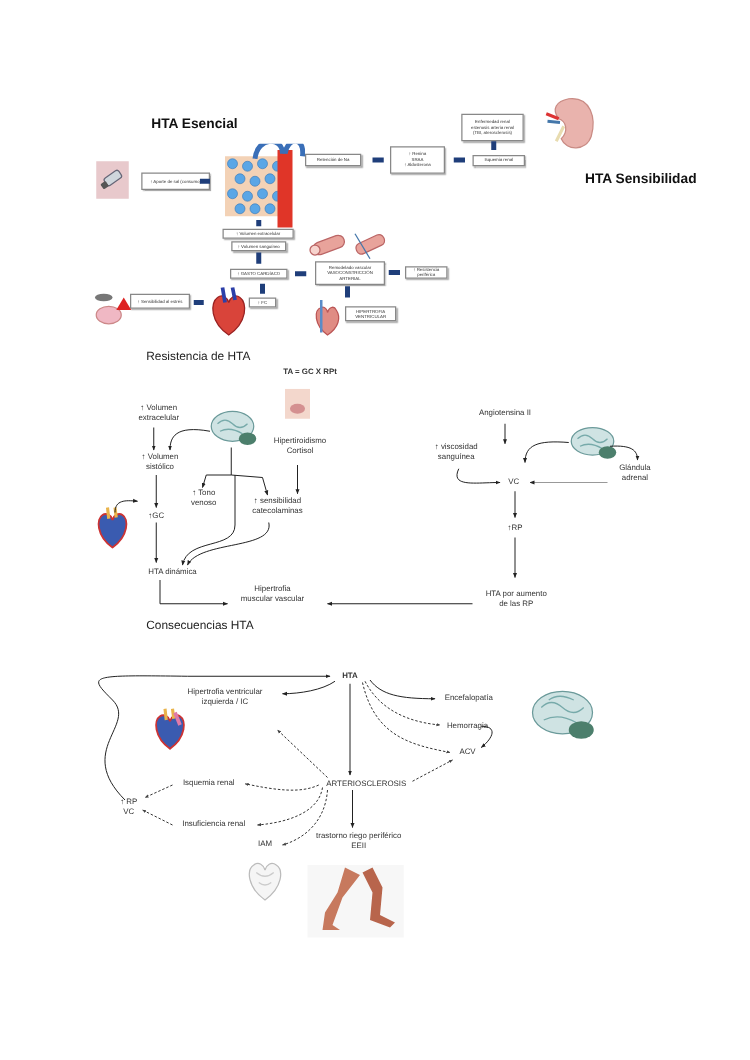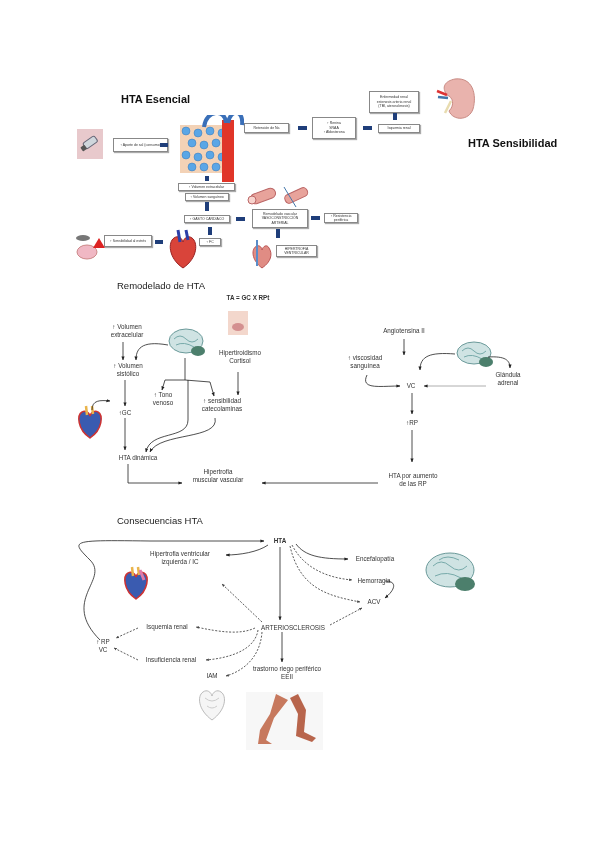--- a/index.html
+++ b/index.html
@@ -132,21 +132,21 @@
     <line x1="207" y1="176" x2="207" y2="181"></line>
     <line x1="207" y1="202" x2="207" y2="211"></line>
     <line x1="236" y1="219" x2="245" y2="219"></line>
     <line x1="311" y1="218" x2="320" y2="218"></line>
     <line x1="278" y1="229" x2="278" y2="238"></line>
     <line x1="155" y1="242" x2="163" y2="242"></line>
     <line x1="210" y1="235" x2="210" y2="227"></line>
   </g>
 </svg>
 
-<div class="abs sec" style="left:73px;top:280px;">Remodelado de HTA</div>
+<div class="abs sec" style="left:73px;top:280px;">Resistencia de HTA</div>
 <div class="lbl lbl-b" style="left:218px;top:294px;width:60px;">TA = GC X RPt</div>
 
 <div class="img" style="left:228px;top:311px;width:20px;height:28px;">
   <svg width="20" height="28">
       <rect x="0" y="0" width="20" height="24" fill="#f3d7cc"></rect>
       <ellipse cx="10" cy="16" rx="6" ry="4" fill="#d49090"></ellipse>
     </svg>
 </div>
 
 <div class="lbl" style="left:103px;top:323px;width:48px;white-space:pre-line;">↑ Volumen
@@ -213,21 +213,21 @@
     <line x1="404" y1="339" x2="404" y2="355" marker-end="url(#ah)"></line>
     <path d="M455 354 C 430 352, 420 356, 420 370" marker-end="url(#ah)"></path>
     <path d="M488 357 C 505 356, 510 360, 510 368" marker-end="url(#ah)"></path>
     <path d="M367 375 C 360 390, 380 386, 400 386" marker-end="url(#ah)"></path>
     <line x1="486" y1="386" x2="424" y2="386" stroke="#999" marker-end="url(#ah)"></line>
     <line x1="412" y1="393" x2="412" y2="414" marker-end="url(#ah)"></line>
     <line x1="412" y1="430" x2="412" y2="462" marker-end="url(#ah)"></line>
   </g>
 </svg>
 
-<div class="abs sec" style="left:73px;top:515px;">Consecuencias HTA</div>
+<div class="abs sec" style="left:73px;top:495px;">Consecuencias HTA</div>
 
 <div class="lbl lbl-b" style="left:268px;top:537px;width:24px;">HTA</div>
 <div class="lbl" style="left:138px;top:550px;width:84px;white-space:pre-line;">Hipertrofia ventricular
 izquierda / IC</div>
 <div class="lbl" style="left:350px;top:555px;width:50px;">Encefalopatía</div>
 <div class="lbl" style="left:354px;top:577px;width:40px;">Hemorragia</div>
 <div class="lbl" style="left:362px;top:598px;width:24px;">ACV</div>
 <div class="lbl" style="left:257px;top:624px;width:72px;">ARTERIOSCLEROSIS</div>
 <div class="lbl" style="left:140px;top:623px;width:54px;">Isquemia renal</div>
 <div class="lbl" style="left:138px;top:656px;width:66px;">Insuficiencia renal</div>

